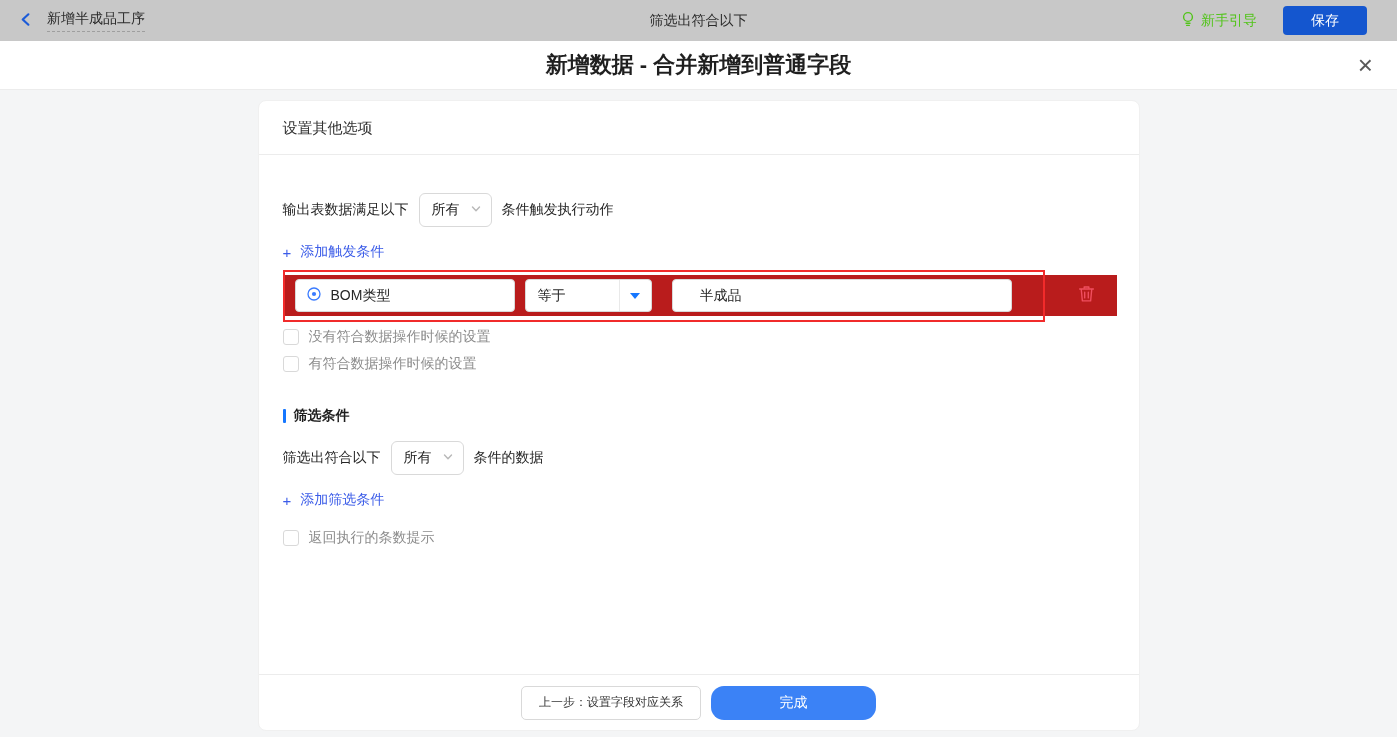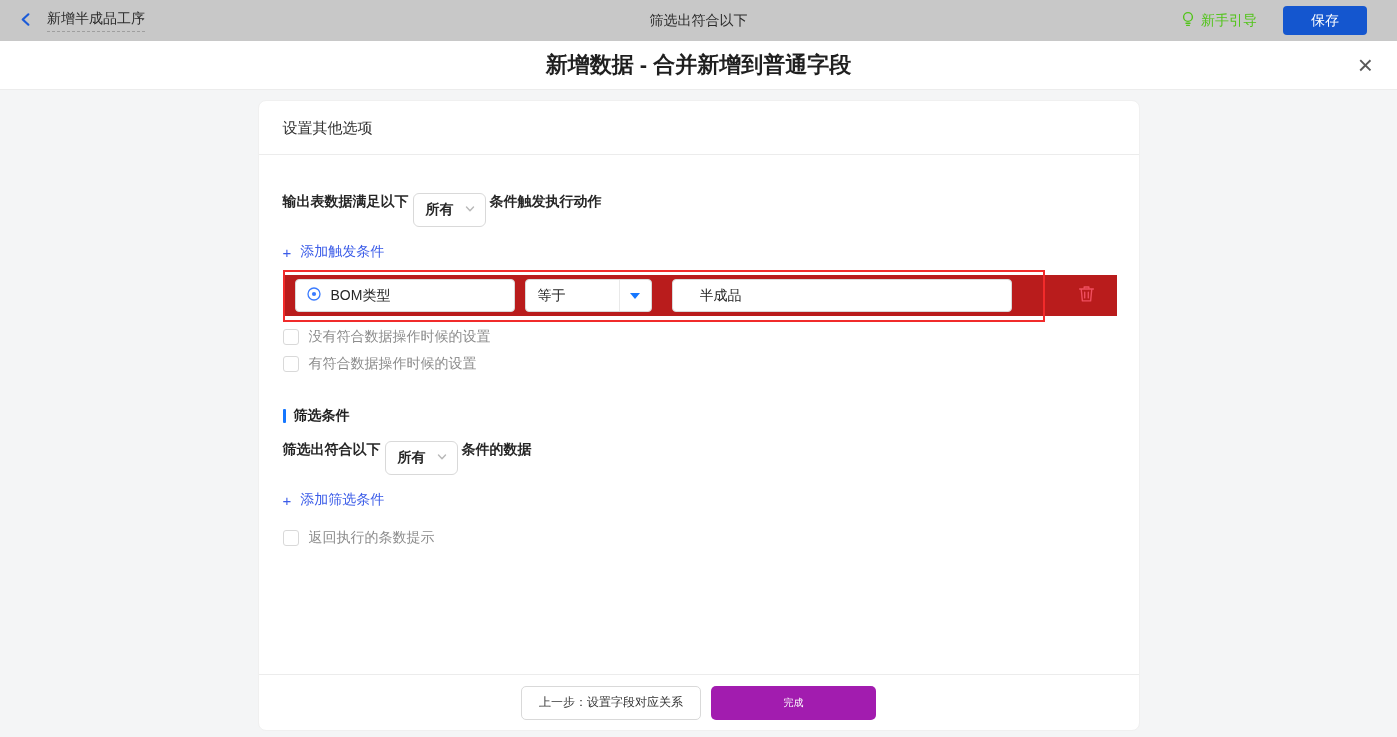--- a/index.html
+++ b/index.html
@@ -32,21 +32,21 @@
   .card { width:882px; height:631px; margin-top:10px; background:#fff; border-radius:8px;
           border:1px solid #f0f0f0; display:flex; flex-direction:column; overflow:hidden; }
   .card-header { flex:none; height:54px; line-height:53px; padding:0 24px; font-size:15px;
                  color:#333; border-bottom:1px solid #ececec; }
   .card-content { flex:1; padding:22px 24px 0; }
 
   .section-title-row { display:flex; align-items:center; gap:8px; }
   .blue-bar { width:3px; height:14px; background:#1677ff; border-radius:1px; }
   .section-title { font-weight:bold; font-size:14px; color:#1f1f1f; }
 
-  .sentence { margin-top:16px; display:flex; gap:4px; color:#262626;font-weight:bold; }
+  .sentence { margin-top:16px; display:flex; align-items:center; gap:10px; color:#262626; }
   .select-box { height:34px; min-width:72px; background:#fff; border:1px solid #d9d9d9; border-radius:6px;
                 display:inline-flex; align-items:center; justify-content:space-between;
                 padding:0 9px 0 12px; gap:10px; cursor:pointer; }
 
   .add-link { margin-top:16px; width:max-content; display:flex; align-items:center; gap:9px;
               color:#3a5be8; cursor:pointer; }
   .add-plus { font-size:15px; }
 
   .cond-row { margin-top:14px; width:834px; height:41px; background:#b91c1c;
               display:flex; align-items:center; padding-right:22px; }
@@ -70,22 +70,22 @@
   .checkbox { width:16px; height:16px; background:#fff; border:1px solid #d9d9d9; border-radius:3px;
               cursor:pointer; flex:none; }
   .checkbox-label { color:#8c8c8c; }
 
   .section.filter { margin-top:34px; }
 
   .card-footer { flex:none; height:56px; border-top:1px solid #ececec;
                  display:flex; align-items:center; justify-content:center; gap:10px; }
   .prev-btn { height:34px; padding:4px 17px; background:#fff; border:1px solid #d9d9d9; border-radius:5px;
               font-size:12px; font-family:inherit; color:#333; cursor:pointer; }
-  .done-btn { height:34px; width:165px; background:#a21caf; border:none; border-radius:5px;
-              font-size:10px; font-family:inherit; color:#fff; cursor:pointer; }
+  .done-btn { height:34px; width:165px; background:#3b82f6; border:none; border-radius:13px;
+              font-size:14px; font-family:inherit; color:#fff; cursor:pointer; }
 </style>
 </head>
 <body>
 
 <div class="screen">
 
   <header class="topbar">
     <div class="topbar-left">
       <span class="back-btn">
         <span>

